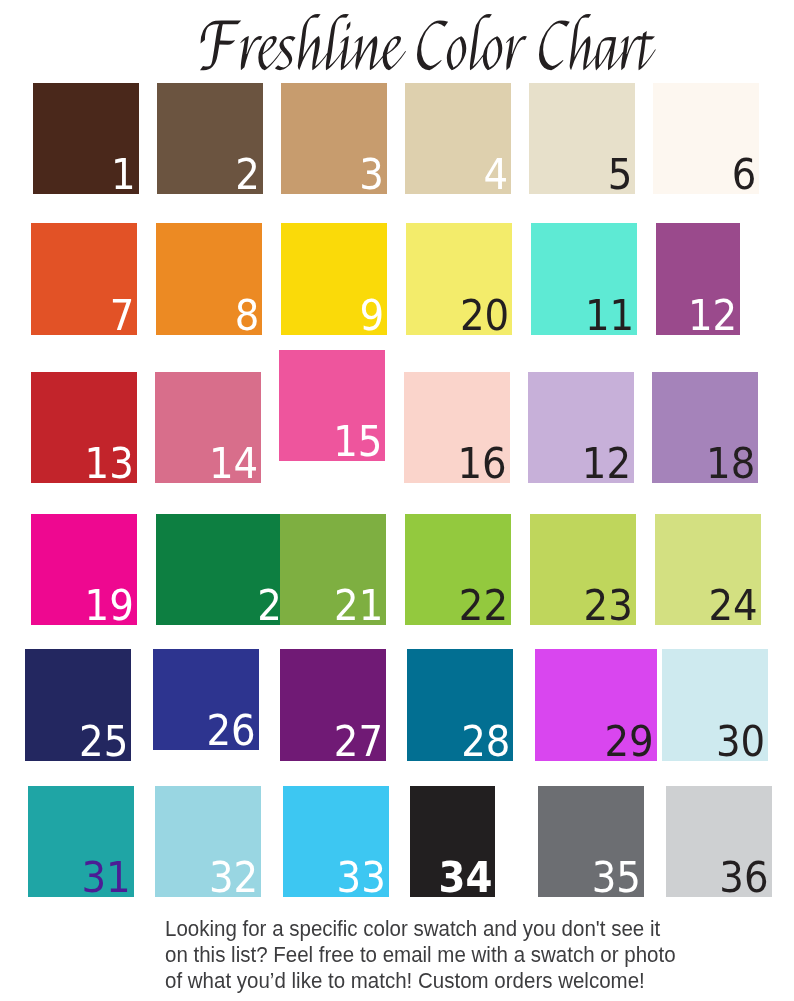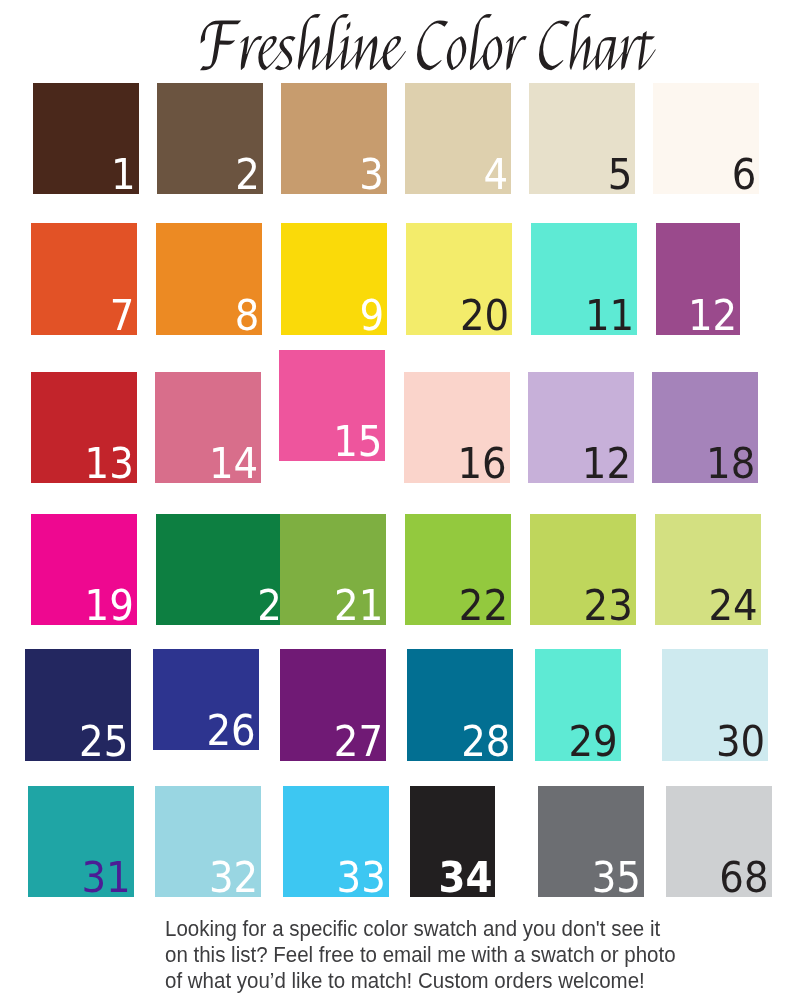--- a/index.html
+++ b/index.html
@@ -115,21 +115,21 @@
       </div>
     <div class="swatch" style="left:152.66000000000003px;top:649.4px;width:106.0px;height:101px;background:#2D348F;">
         <span class="swatch-num" style="color:#FFFFFF">26</span>
       </div>
     <div class="swatch" style="left:280.02000000000004px;top:649.4px;width:106.0px;height:111.60000000000002px;background:#701a75;">
         <span class="swatch-num" style="color:#FFFFFF">27</span>
       </div>
     <div class="swatch" style="left:407.38000000000005px;top:649.4px;width:106.0px;height:111.60000000000002px;background:#026F92;">
         <span class="swatch-num" style="color:#FFFFFF">28</span>
       </div>
-    <div class="swatch" style="left:534.74px;top:649.4px;width:86px;height:111.60000000000002px;background:#5eead4;">
+    <div class="swatch" style="left:534.74px;top:649.4px;width:86px;height:111.60000000000002px;background:#d946ef;padding-left:36px;">
         <span class="swatch-num" style="color:#231F20">29</span>
       </div>
     <div class="swatch" style="left:662.1px;top:649.4px;width:106.0px;height:111.60000000000002px;background:#CEEAEF;">
         <span class="swatch-num" style="color:#231F20">30</span>
       </div>
     <div class="swatch" style="left:27.6px;top:786.2px;width:106.0px;height:110.79999999999995px;background:#1FA5A5;">
         <span class="swatch-num" style="color:#4c1d95">31</span>
       </div>
     <div class="swatch" style="left:155.18px;top:786.2px;width:106.0px;height:110.79999999999995px;background:#99D6E2;">
         <span class="swatch-num" style="color:#FFFFFF">32</span>
@@ -137,21 +137,21 @@
     <div class="swatch" style="left:282.76px;top:786.2px;width:106.0px;height:110.79999999999995px;background:#3DC7F2;">
         <span class="swatch-num" style="color:#FFFFFF">33</span>
       </div>
     <div class="swatch" style="left:410.34000000000003px;top:786.2px;width:85px;height:110.79999999999995px;background:#221F20;font-weight:bold;">
         <span class="swatch-num" style="color:#FFFFFF">34</span>
       </div>
     <div class="swatch" style="left:537.92px;top:786.2px;width:106.0px;height:110.79999999999995px;background:#6C6E72;">
         <span class="swatch-num" style="color:#FFFFFF">35</span>
       </div>
     <div class="swatch" style="left:665.5px;top:786.2px;width:106.0px;height:110.79999999999995px;background:#CED0D2;">
-        <span class="swatch-num" style="color:#231F20">68</span>
+        <span class="swatch-num" style="color:#231F20">36</span>
       </div>
   </div>
   <div class="footer">
     <div class="fline">Looking for a specific color swatch and you don't see it</div>
     <div class="fline">on this list? Feel free to email me with a swatch or photo</div>
     <div class="fline">of what you’d like to match! Custom orders welcome!</div>
   </div>
 </div>
 
 </body></html>

